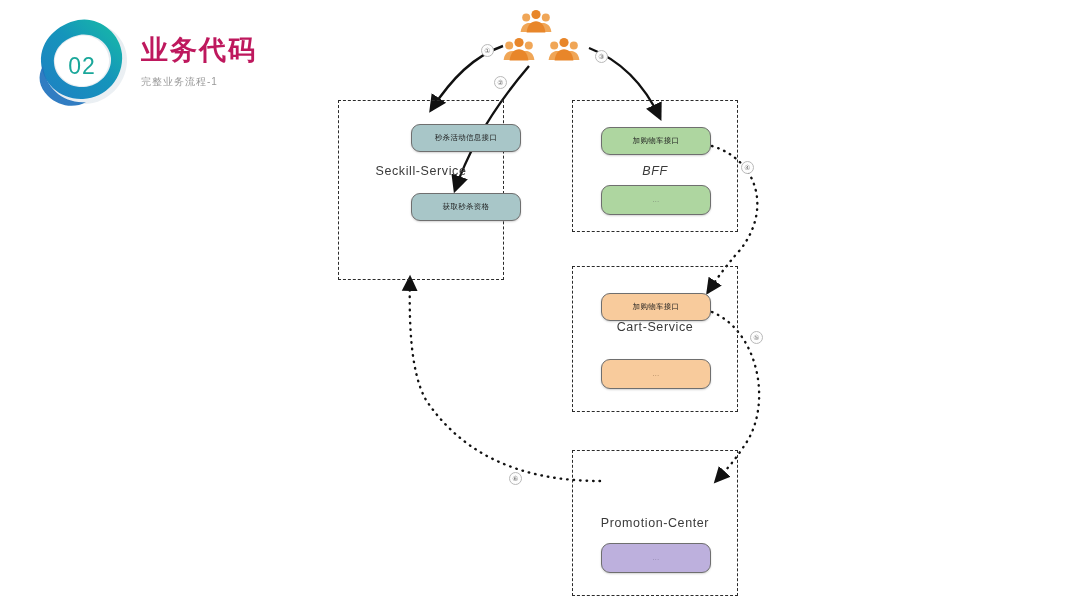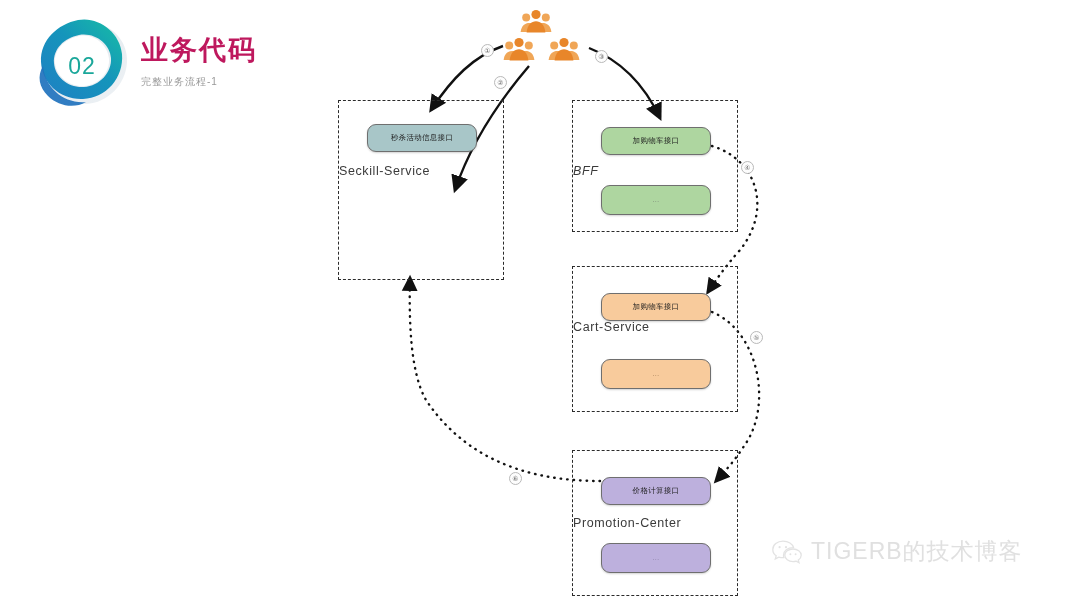--- a/index.html
+++ b/index.html
@@ -35,34 +35,34 @@
   #edges { position: absolute; left: 0; top: 0; width: 1080px; height: 608px; }
 
   
   .group {
     position: absolute;
     border: 1.6px dashed #2b2b2b;
     background: transparent;
   }
   .group-label {
     position: absolute; left: 0; width: 100%;
-    text-align: left; font-size: 12.5px; color: #3a3a3a;
+    text-align: center; font-size: 12.5px; color: #3a3a3a;
     letter-spacing: 0.6px;
   }
   .node {
     position: absolute;
     border-radius: 9px;
     border: 1px solid #6f6f6f;
     display: flex; flex-direction: column;
     align-items: center; justify-content: center;
     box-shadow: 0 1px 2px rgba(0,0,0,0.18);
   }
   .node-label { font-size: 7.5px; color: #1d1d1d; letter-spacing: 0.3px; line-height: 1.25; }
   .node-sub   { font-size: 5.5px; color: #3a3a3a; letter-spacing: 0.2px; margin-top: 1px; }
-  .node.teal   { background: #a8c6c8; }
+  .node.teal   { background: #a8c6c8; margin-left: 44px; }
   .node.green  { background: #aed6a0; }
   .node.orange { background: #f8cb9c; }
   .node.purple { background: #bdb0dd; }
 
   
   .actor { position: absolute; width: 34px; height: 26px; }
   .actor svg { display: block; }
 
   
   .step {
@@ -172,20 +172,23 @@
         <path d="M32.4,24 C31.6,17.6 28,15 23.5,15 C21.6,15 20.4,15.5 19.4,16.2 L19.4,24 Z" fill="#f0a657"></path>
         <path d="M7.6,24.5 C8.4,16.6 12.4,13.2 17,13.2 C21.6,13.2 25.6,16.6 26.4,24.5 Z" fill="#e8862a"></path>
       </svg>
     </div>
 
     <div class="group" style="left:338px; top:100px; width:166px; height:180px;">
       <div class="node teal" style="left:28px; top:23px; width:110px; height:28px;">
         <span class="node-label">秒杀活动信息接口</span>
       </div>
       <div class="group-label" style="top:63px;">Seckill-Service</div>
+      <div class="node teal" style="left:28px; top:92px; width:110px; height:28px;">
+        <span class="node-label">获取秒杀资格</span>
+      </div>
     </div>
 
     <div class="group" style="left:572px; top:100px; width:166px; height:132px;">
       <div class="node green" style="left:28px; top:26px; width:110px; height:28px;">
         <span class="node-label">加购物车接口</span>
       </div>
       <div class="group-label" style="top:63px;font-style:italic;">BFF</div>
       <div class="node green" style="left:28px; top:84px; width:110px; height:30px;">
         <span class="node-label" style="color:#7d8a77;">…</span>
       </div>
@@ -195,46 +198,29 @@
       <div class="node orange" style="left:28px; top:26px; width:110px; height:28px;">
         <span class="node-label">加购物车接口</span>
       </div>
       <div class="group-label" style="top:53px;">Cart-Service</div>
       <div class="node orange" style="left:28px; top:92px; width:110px; height:30px;">
         <span class="node-label" style="color:#a8825b;">…</span>
       </div>
     </div>
 
     <div class="group" style="left:572px; top:450px; width:166px; height:146px;">
-      <div class="node purple" style="left:28px; top:26px; width:110px; height:28px;">
-        <span class="node-label">价格计算接口</span>
-      </div>
       <div class="group-label" style="top:65px;">Promotion-Center</div>
       <div class="node purple" style="left:28px; top:92px; width:110px; height:30px;">
         <span class="node-label" style="color:#8c80a8;">…</span>
       </div>
     </div>
 
     <div class="step" style="left:481px; top:44px;">①</div>
     <div class="step" style="left:494px; top:76px;">②</div>
     <div class="step" style="left:595px; top:50px;">③</div>
     <div class="step" style="left:741px; top:161px;">④</div>
     <div class="step" style="left:750px; top:331px;">⑤</div>
     <div class="step" style="left:509px; top:472px;">⑥</div>
 
   </div>
 
-  <div id="watermark">
-    <svg width="30" height="26" viewBox="0 0 30 26">
-      <path d="M11,2.2 C5.3,2.2 0.8,5.9 0.8,10.4 C0.8,13 2.1,15.3 4.2,16.8 L3.3,19.9 L6.8,18.1
-               C8.1,18.5 9.5,18.7 11,18.7 C11.3,18.7 11.6,18.7 11.9,18.6 C11.6,17.9 11.5,17.1 11.5,16.3
-               C11.5,12 15.8,8.6 21,8.6 C21.2,8.6 21.4,8.6 21.6,8.6 C20.7,4.9 16.3,2.2 11,2.2 Z" fill="none" stroke="#e3e3e3" stroke-width="1.3"></path>
-      <circle cx="7.6" cy="8.2" r="1.1" fill="#e3e3e3"></circle>
-      <circle cx="14" cy="8.2" r="1.1" fill="#e3e3e3"></circle>
-      <path d="M29.2,16.3 C29.2,12.8 25.5,10 21,10 C16.5,10 12.8,12.8 12.8,16.3 C12.8,19.8 16.5,22.6 21,22.6
-               C22.1,22.6 23.2,22.4 24.2,22.1 L27,23.6 L26.3,21.1 C28.1,19.9 29.2,18.2 29.2,16.3 Z" fill="none" stroke="#e3e3e3" stroke-width="1.3"></path>
-      <circle cx="18.4" cy="15.3" r="0.95" fill="#e3e3e3"></circle>
-      <circle cx="23.6" cy="15.3" r="0.95" fill="#e3e3e3"></circle>
-    </svg>
-    <span id="watermark-text">TIGERB的技术博客</span>
-  </div>
 
 </div>
 
 </body></html>

